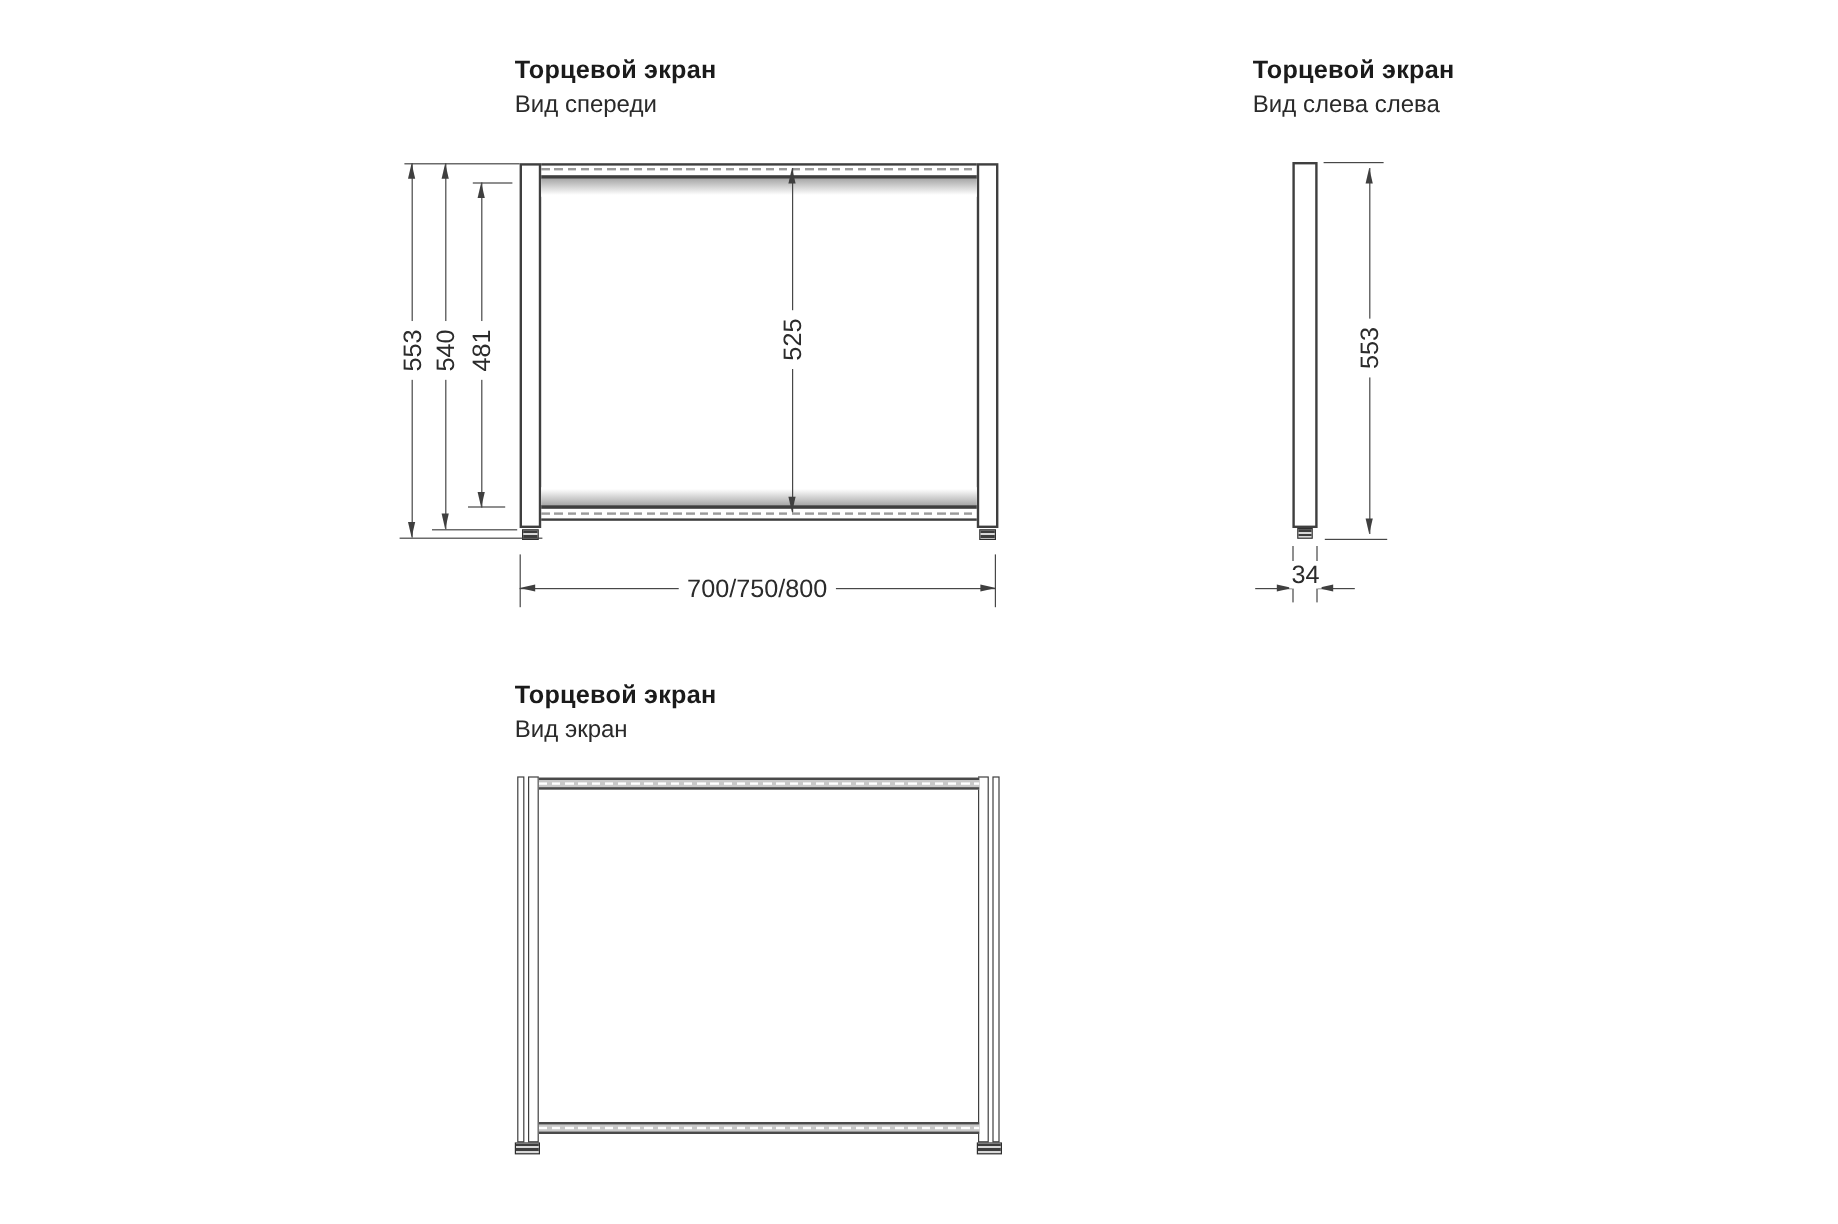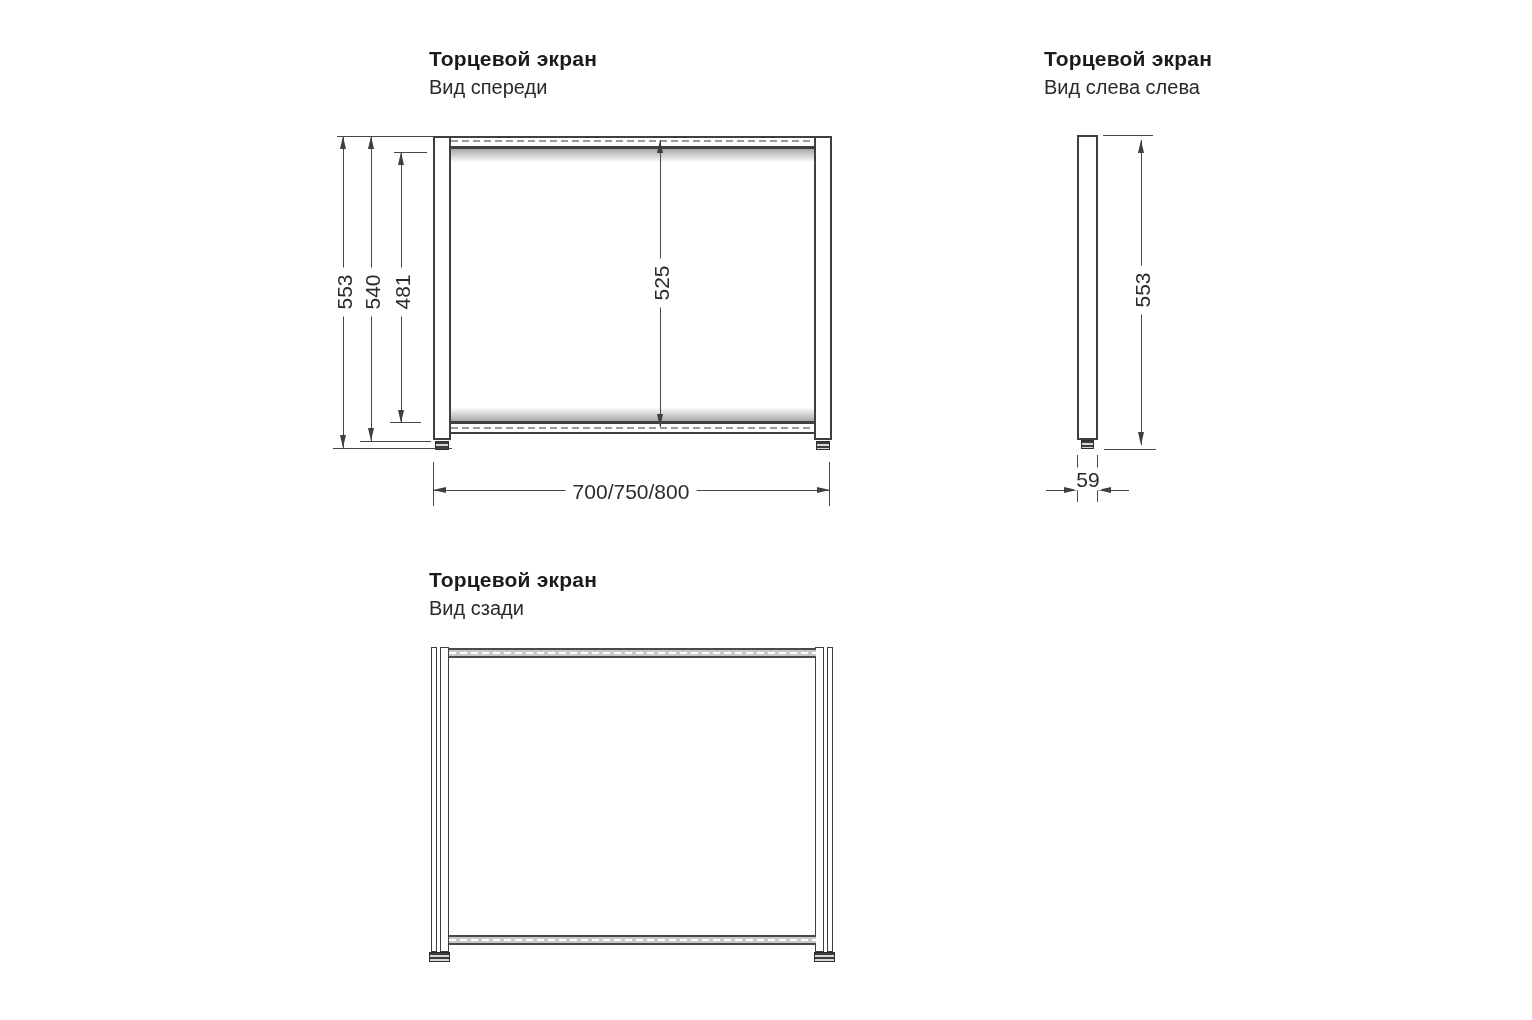--- a/index.html
+++ b/index.html
@@ -106,25 +106,25 @@
   <div class="abs arr up" style="left:1138px; top:140px;"></div>
   <div class="abs arr down" style="left:1138px; top:432px;"></div>
   <div class="abs dlab v" style="left:1142px; top:290px;">553</div>
 
   <div class="abs vline" style="left:1077px; top:455px; height:47px;"></div>
   <div class="abs vline" style="left:1097px; top:455px; height:47px;"></div>
   <div class="abs hline" style="left:1046px; top:490px; width:31px;"></div>
   <div class="abs hline" style="left:1098px; top:490px; width:31px;"></div>
   <div class="abs arr right" style="left:1064px; top:487px;"></div>
   <div class="abs arr left" style="left:1098px; top:487px;"></div>
-  <div class="abs dlab h tight" style="left:1088px; top:479px;">59</div>
+  <div class="abs dlab h tight" style="left:1088px; top:479px;">34</div>
 
   <div class="abs" style="left:429px; top:568px;">
     <div class="title">Торцевой экран</div>
-    <div class="subtitle" style="margin-top:5px;">Вид сзади</div>
+    <div class="subtitle" style="margin-top:5px;">Вид экран</div>
   </div>
 
   <div class="abs strip" style="left:431px; top:647px; width:6px; height:305px;"></div>
   <div class="abs strip" style="left:440px; top:647px; width:9px; height:305px;"></div>
   <div class="abs strip" style="left:815px; top:647px; width:9px; height:305px;"></div>
   <div class="abs strip" style="left:827px; top:647px; width:6px; height:305px;"></div>
 
   <div class="abs railback" style="left:449px; top:648px; width:367px; height:10px;">
     <div class="abs dashw" style="left:0; top:2px; width:100%; height:2px;"></div>
   </div>

